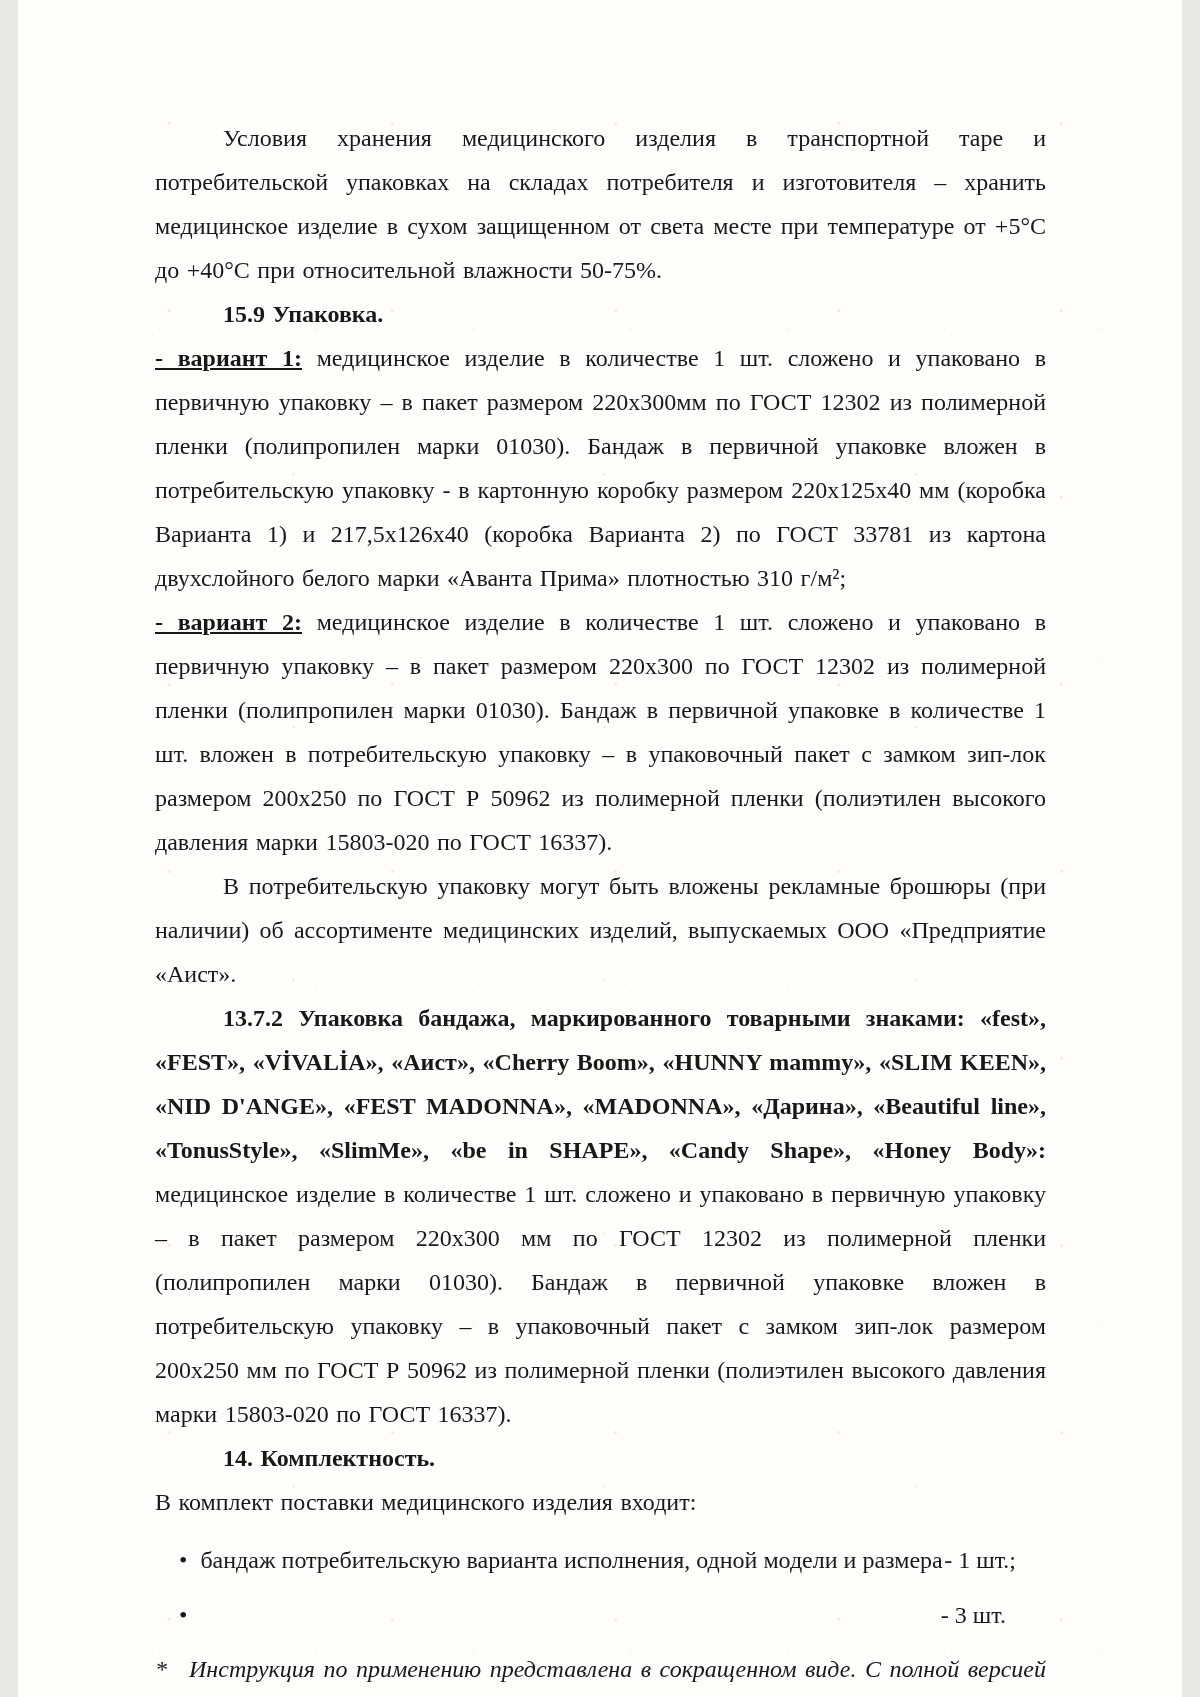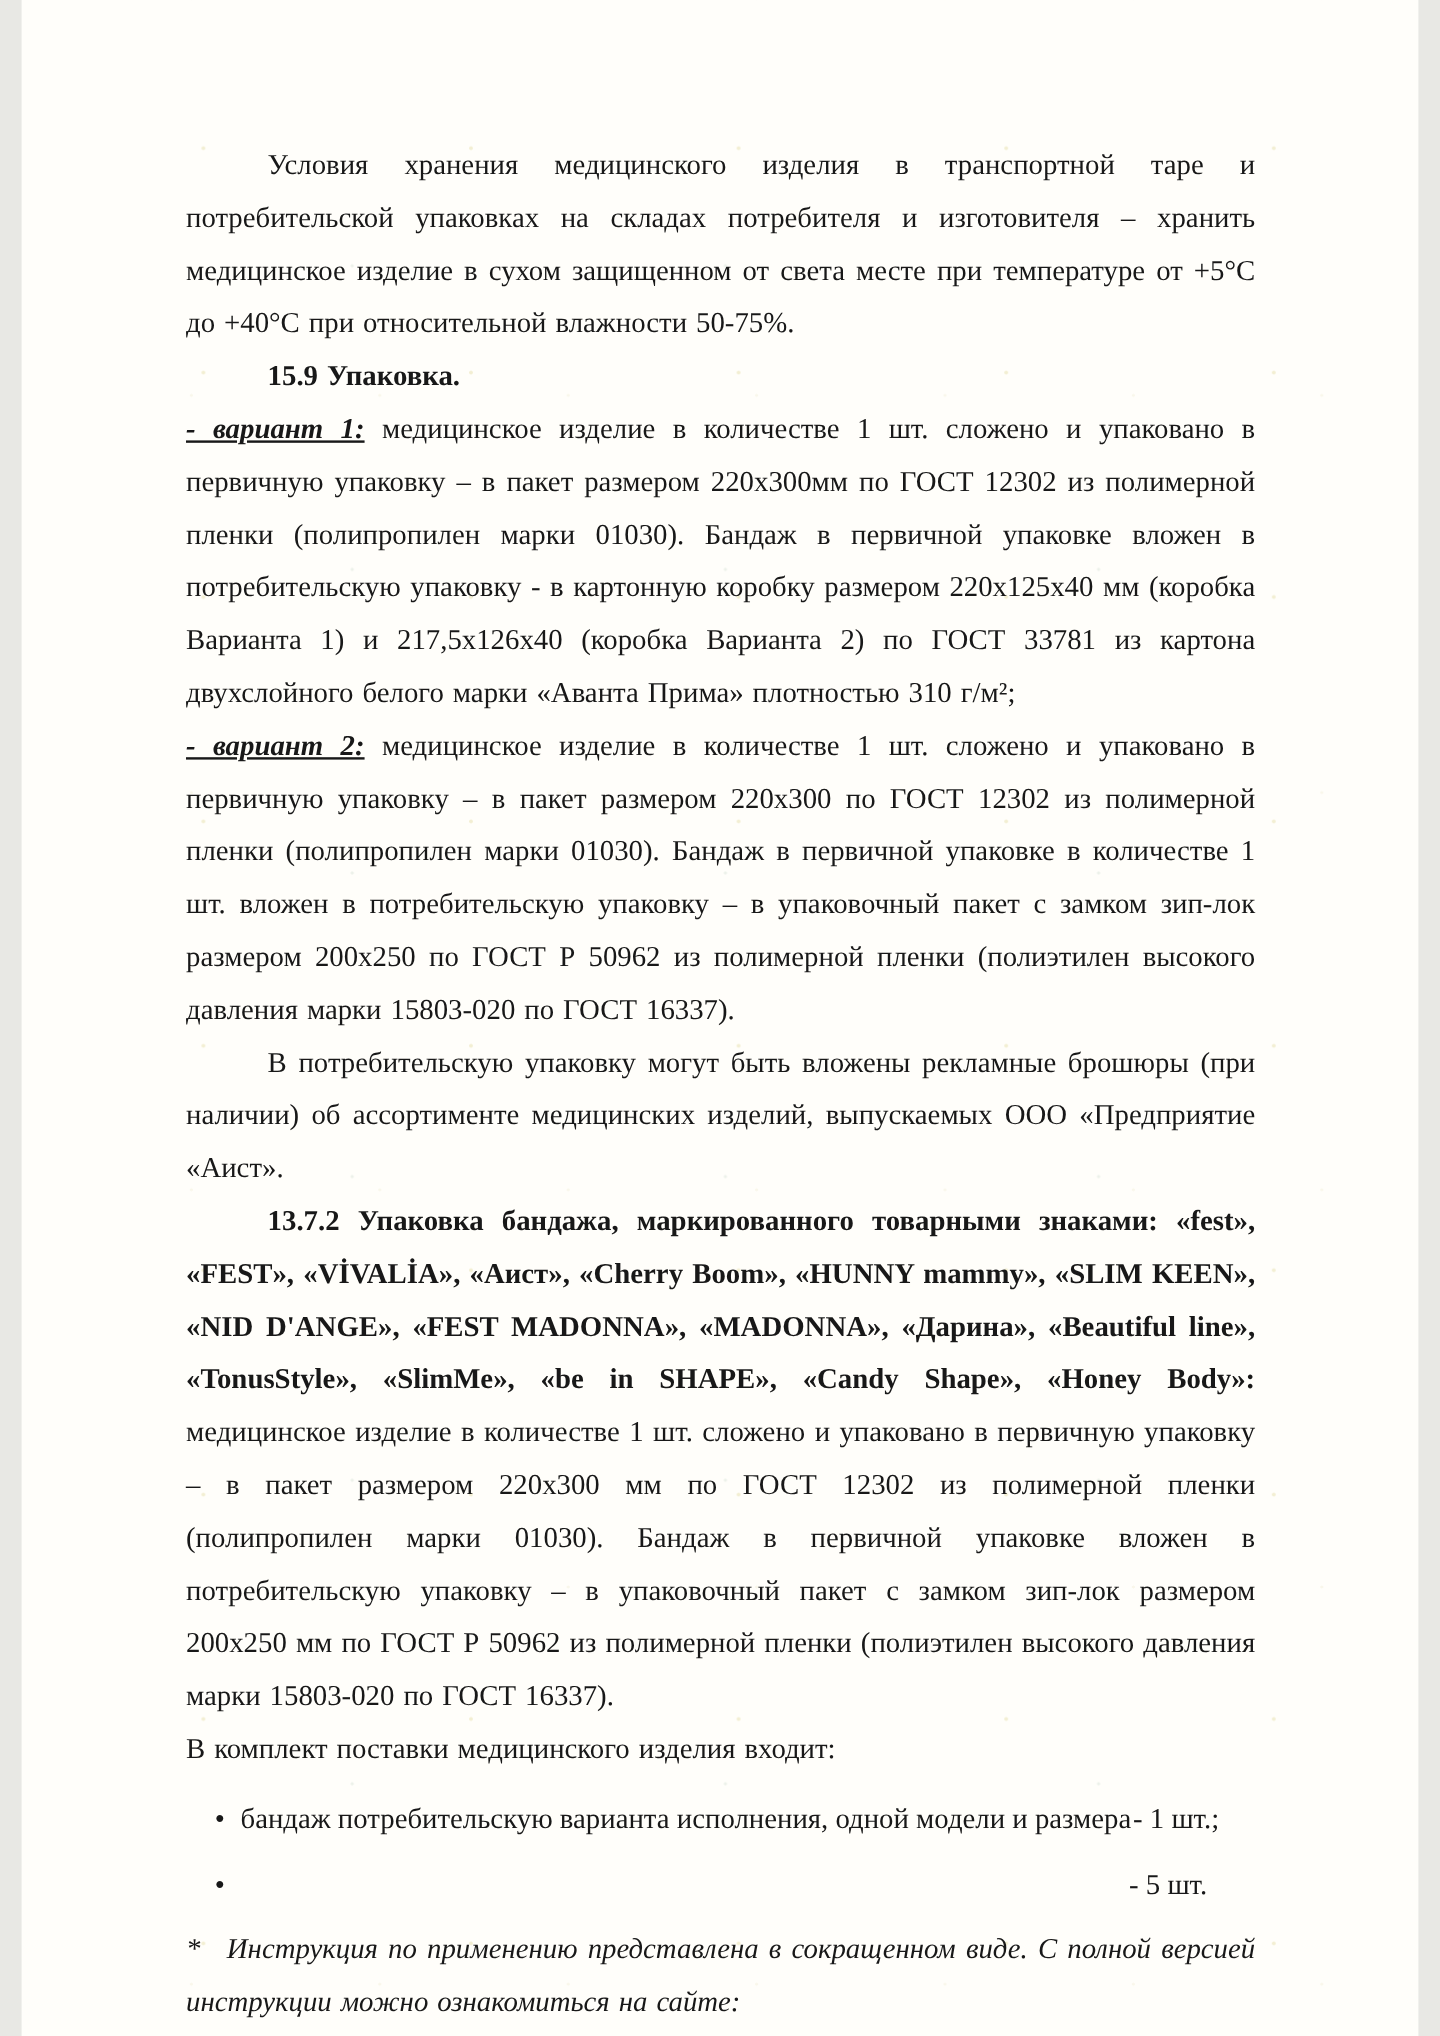--- a/index.html
+++ b/index.html
@@ -17,21 +17,21 @@
     background-size: 223px 187px, 311px 253px, 157px 331px;
     background-position: 40px 30px, 120px 95px, 63px 164px;
     font-family:"Liberation Serif","DejaVu Serif",serif;
     font-size:24px; line-height:44px; color:#181818;
     overflow:hidden;
   }
   .para { margin:0; text-align:justify; text-align-last:left; word-spacing:1.5px; }
   .indent { text-indent:68px; }
   .bold { font-weight:bold; }
   .heading { font-weight:bold; }
-  .variant-label { font-weight:bold; font-style:italic; text-decoration:underline; }
+  .variant-label { font-weight:bold; text-decoration:underline; }
   .kit-list { margin-top:14px; }
   .kit-item { display:flex; align-items:baseline; margin-top:11px; padding-left:24px; }
   .bullet { margin-right:13px; }
   .item-label { white-space:nowrap; }
   .spacer { flex:1; }
   .qty { white-space:nowrap; }
   .qty-offset-1 { margin-right:30px; }
   .qty-offset-2 { margin-right:40px; }
   .footnote { margin-top:10px; font-style:italic; }
   .fn-marker { font-style:italic; padding-right:22px; }
@@ -47,32 +47,33 @@
 
 
   <p class="para"><span class="variant-label">- вариант 1:</span><span> медицинское изделие в количестве 1 шт. сложено и упаковано в первичную упаковку – в пакет размером 220х300мм по ГОСТ 12302 из полимерной пленки (полипропилен марки 01030). Бандаж в первичной упаковке вложен в потребительскую упаковку - в картонную коробку размером 220х125х40 мм (коробка Варианта 1) и 217,5х126х40 (коробка Варианта 2) по ГОСТ 33781 из картона двухслойного белого марки «Аванта Прима» плотностью 310 г/м²;</span></p>
 
   <p class="para"><span class="variant-label">- вариант 2:</span><span> медицинское изделие в количестве 1 шт. сложено и упаковано в первичную упаковку – в пакет размером 220х300 по ГОСТ 12302 из полимерной пленки (полипропилен марки 01030). Бандаж в первичной упаковке в количестве 1 шт. вложен в потребительскую упаковку – в упаковочный пакет с замком зип-лок размером 200х250 по ГОСТ Р 50962 из полимерной пленки (полиэтилен высокого давления марки 15803-020 по ГОСТ 16337).</span></p>
 
   <p class="para indent">В потребительскую упаковку могут быть вложены рекламные брошюры (при наличии) об ассортименте медицинских изделий, выпускаемых ООО «Предприятие «Аист».</p>
 
   <p class="para indent"><span class="bold">13.7.2 Упаковка бандажа, маркированного товарными знаками: «fest», «FEST», «VİVALİA», «Аист», «Cherry Boom», «HUNNY mammy», «SLIM KEEN», «NID D'ANGE», «FEST MADONNA», «MADONNA», «Дарина», «Beautiful line», «TonusStyle», «SlimMe», «be in SHAPE», «Candy Shape», «Honey Body»:</span><span> медицинское изделие в количестве 1 шт. сложено и упаковано в первичную упаковку – в пакет размером 220х300 мм по ГОСТ 12302 из полимерной пленки (полипропилен марки 01030). Бандаж в первичной упаковке вложен в потребительскую упаковку – в упаковочный пакет с замком зип-лок размером 200х250 мм по ГОСТ Р 50962 из полимерной пленки (полиэтилен высокого давления марки 15803-020 по ГОСТ 16337).</span></p>
 
+  <p class="para indent heading">14. Комплектность.</p>
 
   <p class="para">В комплект поставки медицинского изделия входит:</p>
 
   <div class="kit-list">
     <div class="kit-item">
       <span class="bullet">•</span>
       <span class="item-label">бандаж потребительскую варианта исполнения, одной модели и размера</span>
       <span class="spacer"></span>
       <span class="qty qty-offset-1">- 1 шт.;</span>
     </div>
     <div class="kit-item">
       <span class="bullet">•</span>
       <span class="spacer"></span>
-      <span class="qty qty-offset-2">- 5 шт.</span>
+      <span class="qty qty-offset-2">- 3 шт.</span>
     </div>
   </div>
 
   <p class="para footnote"><span class="fn-marker">*</span><span>Инструкция по применению представлена в сокращенном виде. С полной версией инструкции можно ознакомиться на сайте: </span></p>
 
 </div>
 
 </body></html>

